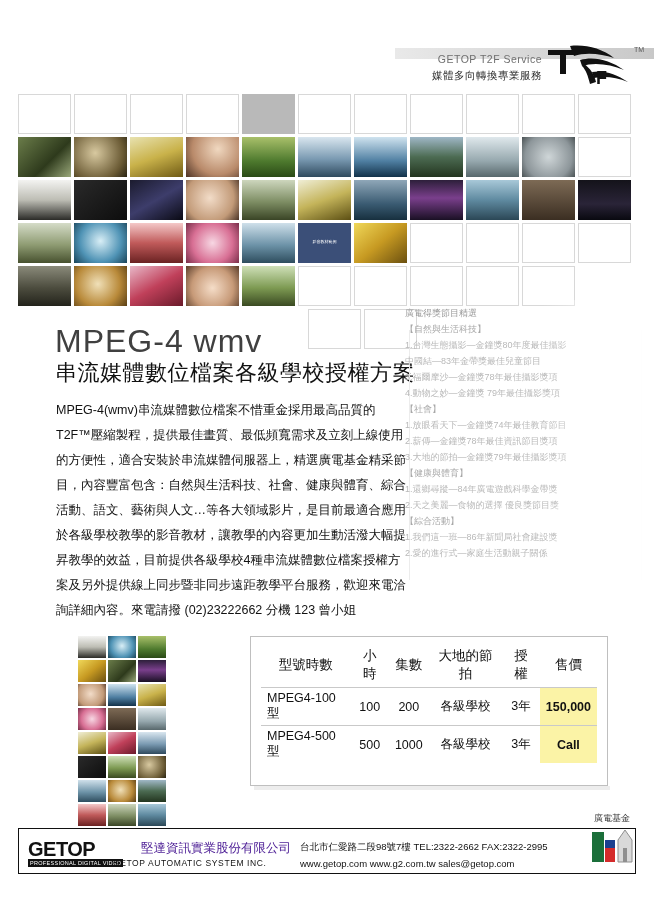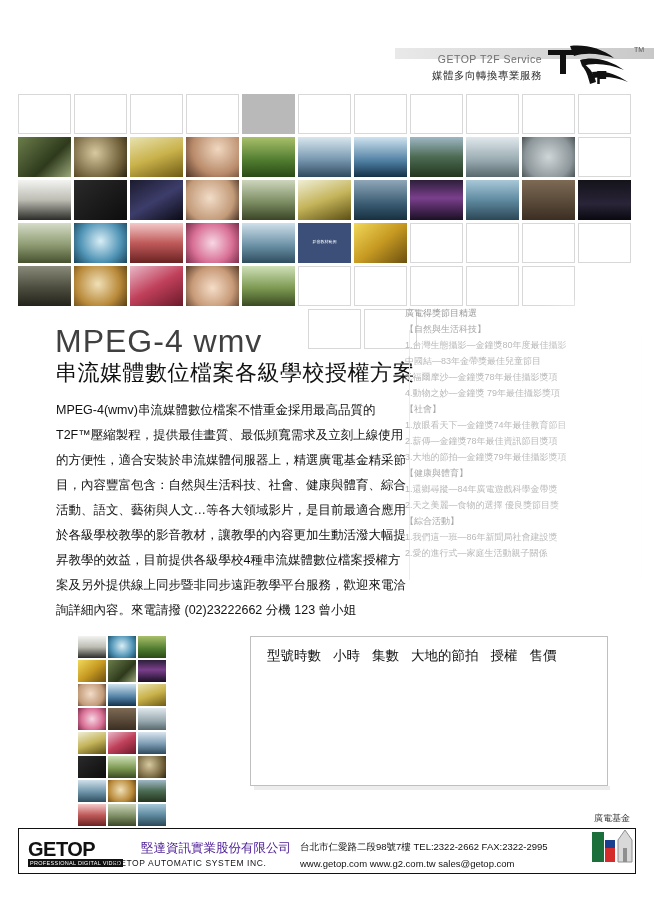--- a/index.html
+++ b/index.html
@@ -268,20 +268,36 @@
       <tr>
         <th>型號時數</th>
         <th>小時</th>
         <th>集數</th>
         <th>大地的節拍</th>
         <th>授權</th>
         <th>售價</th>
       </tr>
     </thead>
     <tbody>
+      <tr>
+        <td class="model">MPEG4-100型</td>
+        <td>100</td>
+        <td>200</td>
+        <td>各級學校</td>
+        <td>3年</td>
+        <td class="pricecell">150,000</td>
+      </tr>
+      <tr>
+        <td class="model">MPEG4-500型</td>
+        <td>500</td>
+        <td>1000</td>
+        <td>各級學校</td>
+        <td>3年</td>
+        <td class="callcell">Call</td>
+      </tr>
     </tbody>
   </table>
 </div>
 
 <div class="gfund">廣電基金</div>
 <div class="gfund-logo">
   <svg width="44" height="44" viewBox="0 0 44 44">
     <rect x="0" y="6" width="12" height="30" fill="#1b6f3a"></rect>
     <rect x="13" y="14" width="10" height="22" fill="#d42b2b"></rect>
     <rect x="13" y="14" width="10" height="8" fill="#1b3f8f"></rect>

